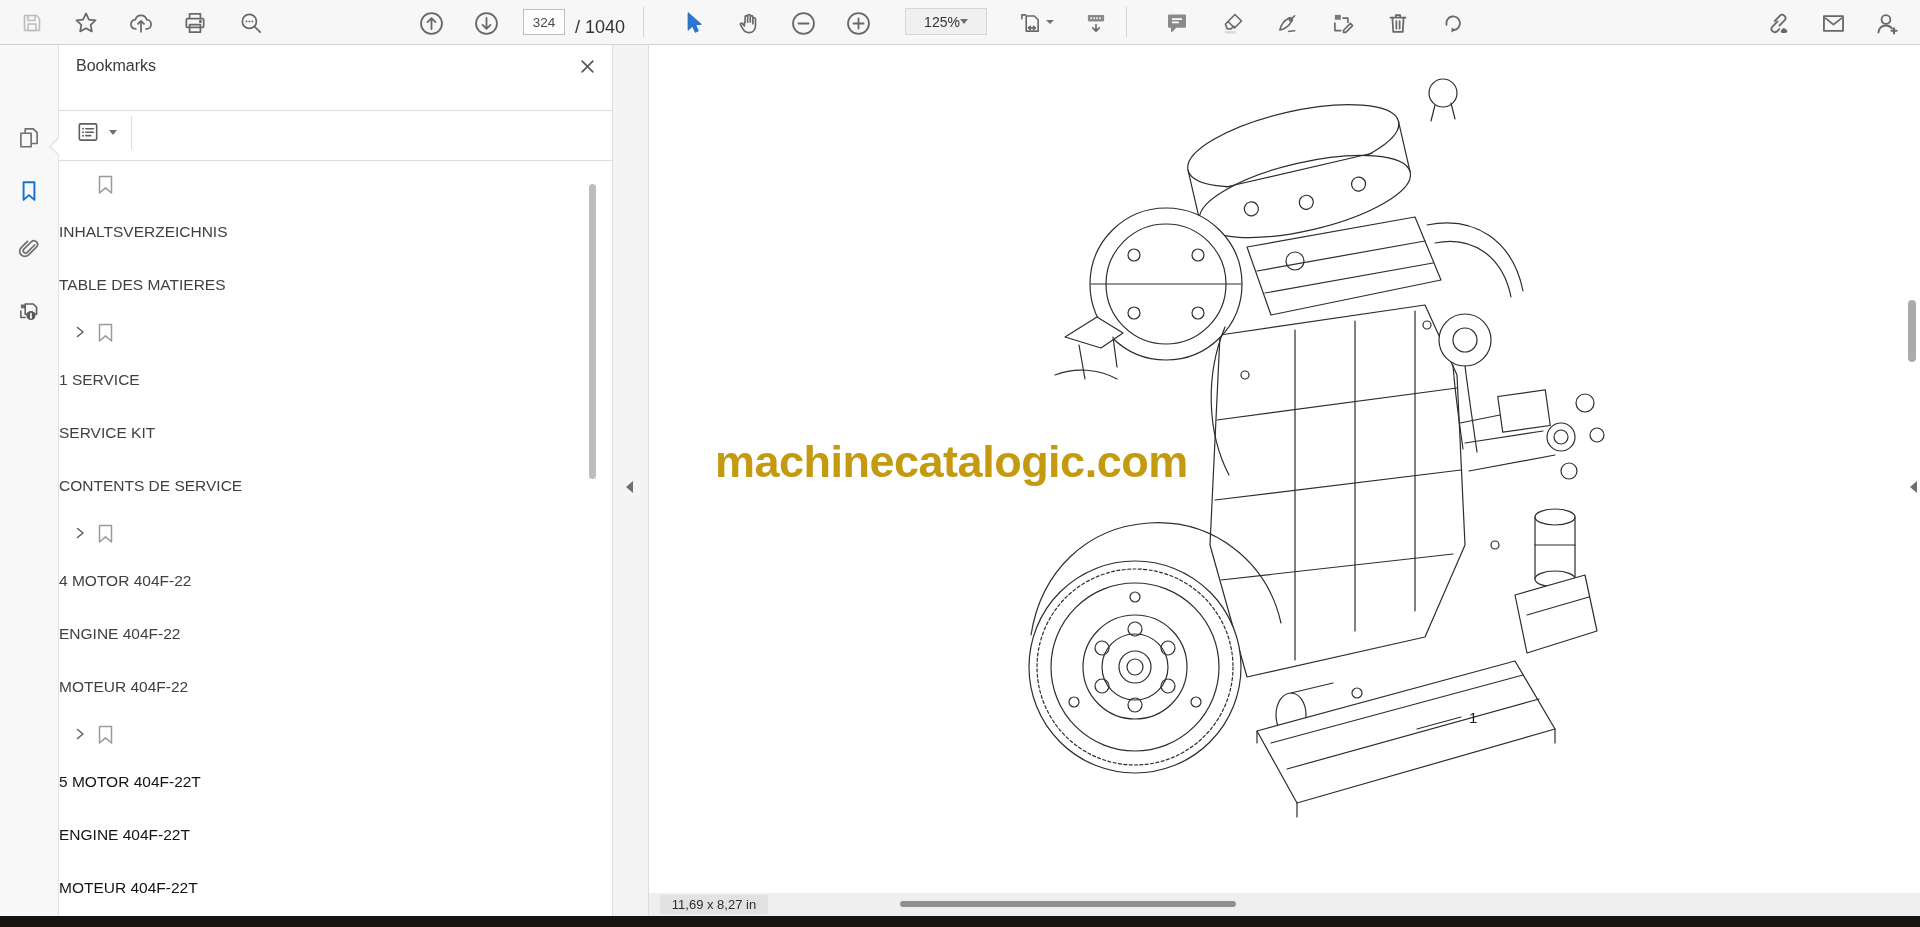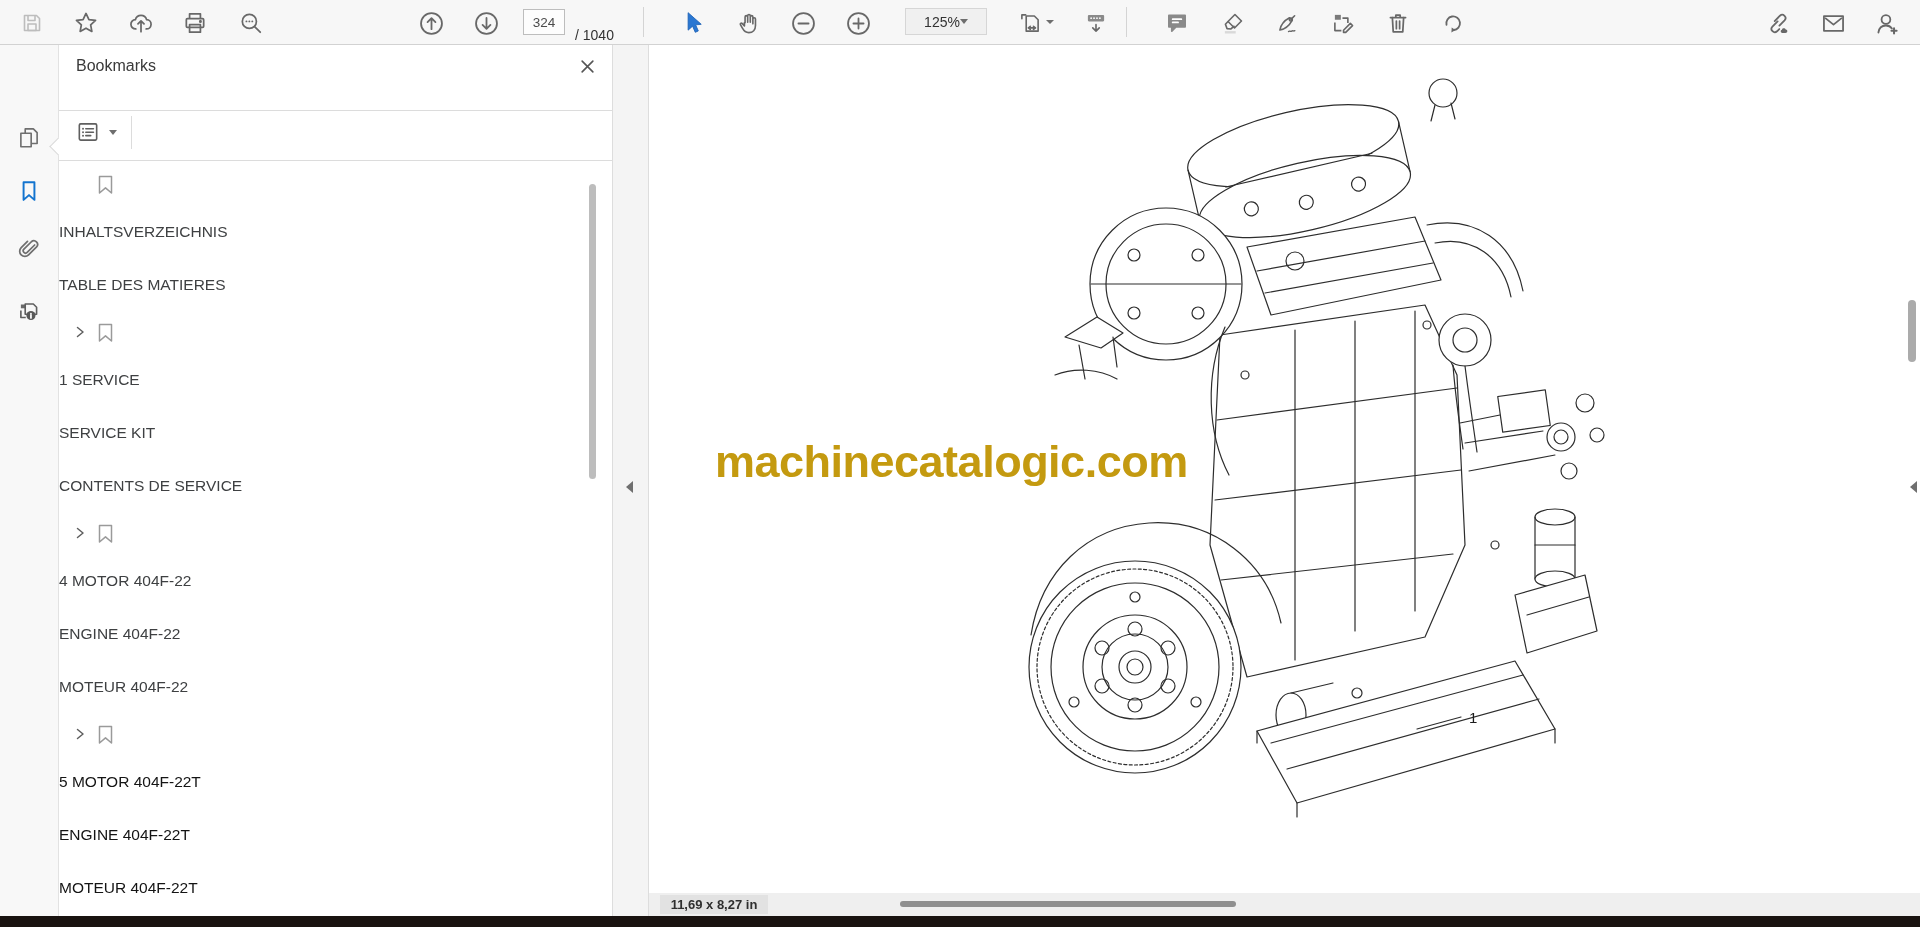--- a/index.html
+++ b/index.html
@@ -6,21 +6,21 @@
   body{width:1920px;height:927px;position:relative;overflow:hidden;
        font-family:"Liberation Sans","DejaVu Sans",sans-serif;background:#fff;}
   svg{display:block;}
   
   .toolbar{position:absolute;left:0;top:0;width:1920px;height:44px;background:#f7f7f7;
            border-bottom:1px solid #d2d2d2;z-index:20;}
   .tb-icon{position:absolute;top:9px;width:28px;height:28px;display:flex;align-items:center;justify-content:center;cursor:pointer;}
   .tb-divider{position:absolute;top:7px;width:1px;height:30px;background:#d4d4d4;}
   .page-input{position:absolute;left:523px;top:9px;width:40px;height:24px;border:1px solid #bdbdbd;
               background:#fdfdfd;font:13.5px "Liberation Sans",sans-serif;color:#4c4c4c;text-align:center;padding:0;}
-  .page-total{position:absolute;left:575px;top:27px;font-size:14px;color:#333;}
+  .page-total{position:absolute;left:575px;top:17px;font-size:18px;color:#333;}
   .zoom-dd{position:absolute;left:905px;top:8px;width:82px;height:27px;border:1px solid #d6d6d6;background:#f0f0f0;
            display:flex;align-items:center;justify-content:center;padding:0 9px;box-sizing:border-box;cursor:pointer;}
   .zoom-dd span{font-size:14px;color:#333;}
   .caret{width:0;height:0;border-left:4.5px solid transparent;border-right:4.5px solid transparent;border-top:5px solid #6e6e6e;}
   .mini-caret{position:absolute;top:20px;width:0;height:0;border-left:4px solid transparent;border-right:4px solid transparent;border-top:4.5px solid #6e6e6e;}
   
   .rail{position:absolute;left:0;top:44px;width:58px;height:872px;background:#f8f8f8;border-right:1px solid #e2e2e2;z-index:10;}
   .rail-icon{position:absolute;left:16px;width:26px;height:26px;display:flex;align-items:center;justify-content:center;cursor:pointer;}
   .rail-notch{position:absolute;left:52px;top:140px;width:12px;height:12px;background:#fff;border-left:1px solid #d8d8d8;border-bottom:1px solid #d8d8d8;transform:rotate(45deg);z-index:11;}
   
@@ -42,21 +42,21 @@
   .panel-scroll{position:absolute;left:530px;top:140px;width:7px;height:295px;background:#bdbdbd;border-radius:4px;z-index:12;}
   
   .gutter{position:absolute;left:612px;top:44px;width:35px;height:872px;background:#f4f4f4;border-left:1px solid #ddd;border-right:1px solid #ddd;z-index:8;cursor:pointer;}
   .gutter-arrow{position:absolute;left:13px;top:437px;width:0;height:0;border-top:6px solid transparent;border-bottom:6px solid transparent;border-right:7px solid #6f6f6f;}
   
   .docpane{position:absolute;left:648px;top:44px;width:1272px;height:849px;background:#fff;z-index:5;overflow:hidden;border-radius:26px;}
   .watermark{position:absolute;left:67px;top:392px;font-size:45px;font-weight:700;letter-spacing:-0.5px;color:#c49a10;z-index:1;white-space:nowrap;}
   .engine{position:absolute;left:347px;top:31px;z-index:2;}
   .statusbar{position:absolute;left:648px;top:893px;width:1272px;height:23px;background:#efefef;z-index:6;}
   .size-box{position:absolute;left:12px;top:2px;width:108px;height:19px;background:#e2e2e2;color:#2f2f2f;
-            font-size:13px;display:flex;align-items:center;justify-content:center;font-weight:bold;}
+            font-size:13px;display:flex;align-items:center;justify-content:center;}
   .hscroll{position:absolute;left:252px;top:8px;width:336px;height:6px;background:#8f8f8f;border-radius:3px;cursor:pointer;}
   .vscroll{position:absolute;left:1908px;top:300px;width:8px;height:62px;background:#ababab;border-radius:4px;z-index:7;cursor:pointer;}
   .right-arrow{position:absolute;left:1910px;top:481px;width:0;height:0;border-top:6px solid transparent;border-bottom:6px solid transparent;border-right:7px solid #6f6f6f;z-index:7;cursor:pointer;}
   .bottom-bar{position:absolute;left:0;top:916px;width:1920px;height:11px;background:#191310;z-index:30;}
 </style>
 </head>
 <body>
 
 <div class="toolbar">
   <div class="tb-icon" style="left:18px">

